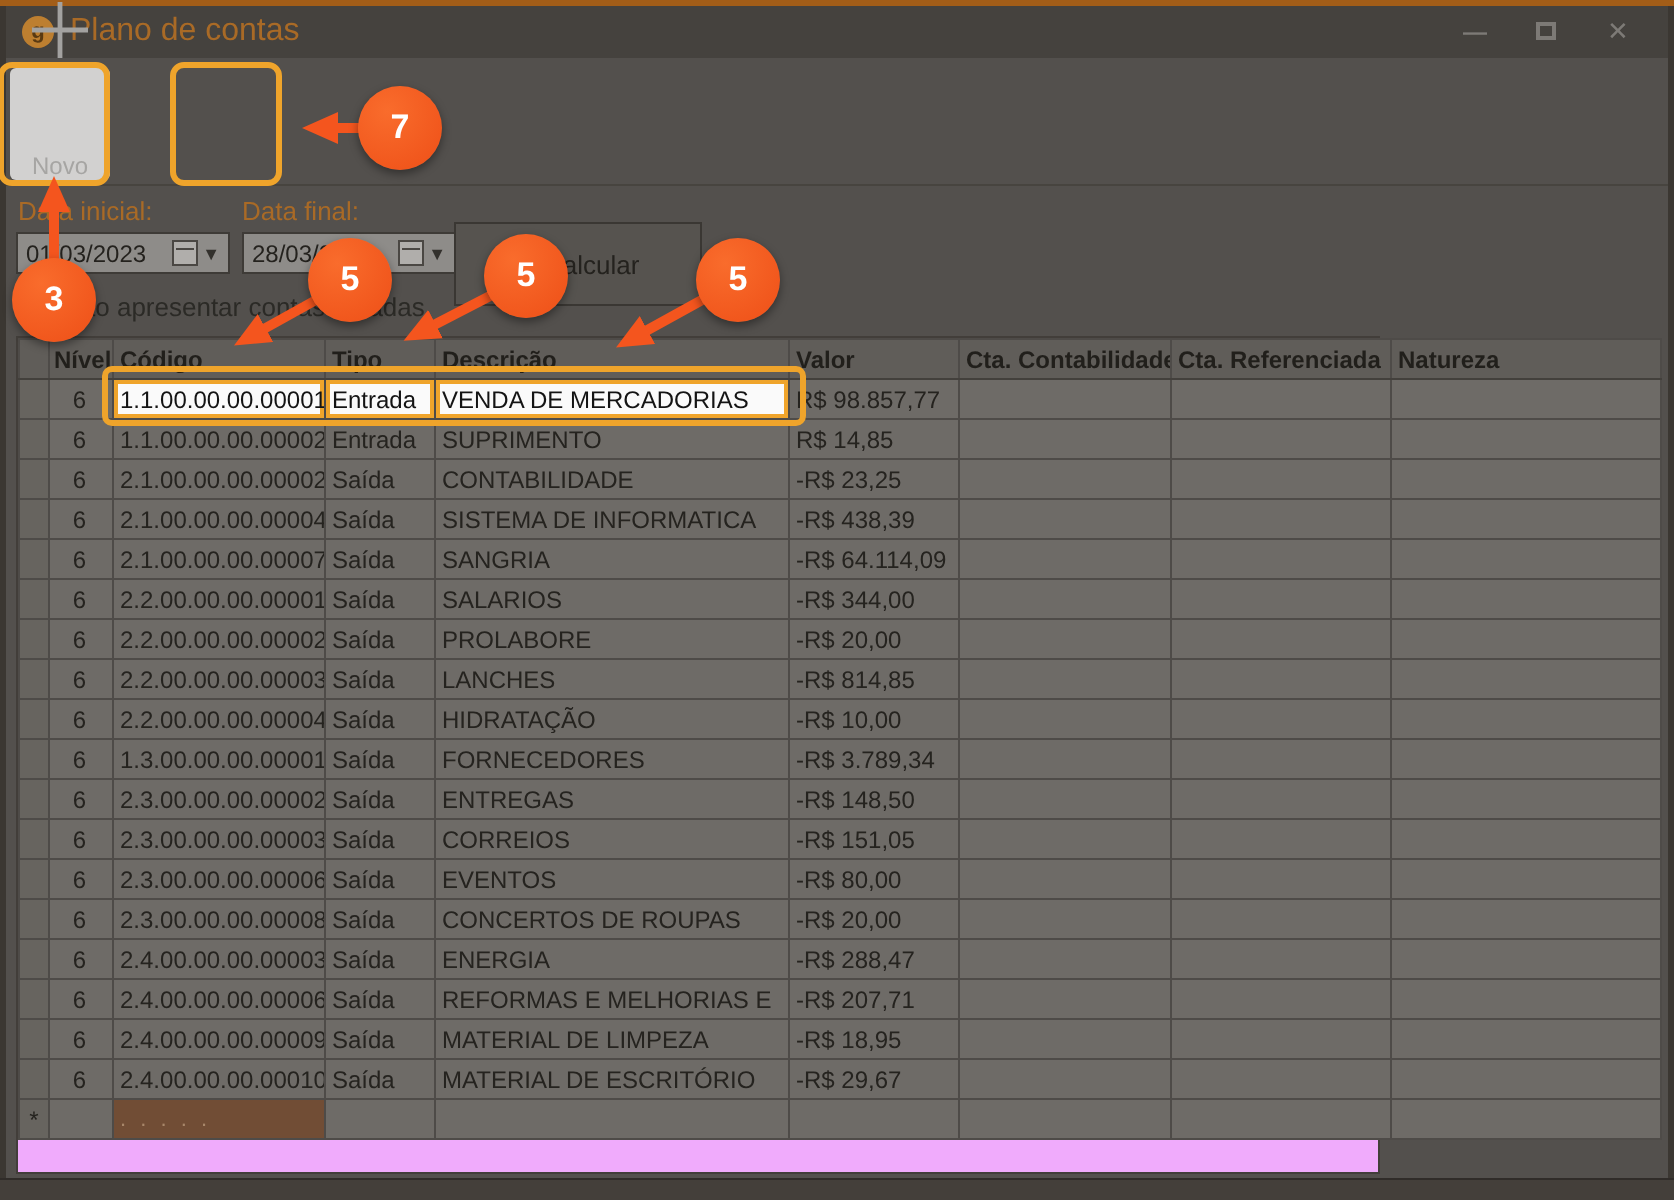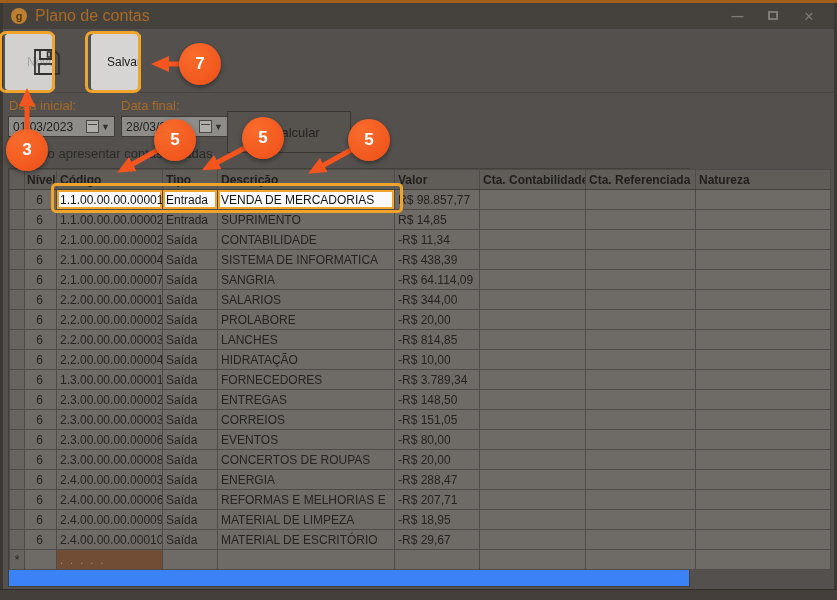--- a/index.html
+++ b/index.html
@@ -18,21 +18,21 @@
   .app-icon { width:16px; height:16px; border-radius:50%; background:#bd7f30; color:#5a3a12; font-weight:bold; font-size:11px; line-height:16px; text-align:center; margin-left:8px; }
   .title-text { color:#a96a26; font-size:16px; margin-left:8px; }
   .win-controls { position:absolute; right:18px; top:0; height:26px; display:flex; gap:22px; align-items:center; }
   .wc { color:#7d7a76; font-size:12px; width:14px; text-align:center; cursor:default; }
   .wc-min  { font-weight:bold; letter-spacing:-1px; }
   .wc-max span { display:inline-block; width:10px; height:9px; border:2px solid #7d7a76; }
   .wc-close { font-size:13px; font-weight:bold; }
 
   
   .toolbar { position:absolute; left:3px; top:29px; width:831px; height:64px; background:#53504d; border-bottom:1px solid #47443f; }
-  .tbtn { position:absolute; top:5px; height:56px; display:flex; flex-direction:row; align-items:center; justify-content:flex-end; border-radius:3px;gap:44px; }
+  .tbtn { position:absolute; top:5px; height:56px; display:flex; flex-direction:column; align-items:center; justify-content:flex-end; border-radius:3px;gap:44px; }
   .tbtn .ic { flex:1; display:flex; align-items:center; justify-content:center; }
   .tbtn .lbl { font-size:12px; line-height:14px; }
   .btn-novo    { left:2px;   width:50px; background:#d2d1d0; }
   .btn-novo .ic   { color:#a3a2a0; }
   .btn-novo .lbl  { color:#a6a5a3; }
   .btn-apaga   { left:53px;  width:37px; }
   .btn-apaga .ic  { color:#21201e; }
   .btn-apaga .lbl { color:#21201e; }
   .btn-salvar  { left:88px;  width:50px; background:#d6d5d4; }
   .btn-salvar .ic { color:#32312f; }
@@ -52,21 +52,21 @@
   .datebox .dval { flex:1; color:#24221e; font-size:12px; padding-left:4px; }
   .datebox .cal { width:13px; height:13px; border:1px solid #4a4743; background:#b0aeab; margin-right:2px; position:relative; }
   .datebox .cal::before { content:""; position:absolute; left:1px; top:3px; right:1px; height:1px; background:#4a4743; }
   .datebox .caret { color:#33312d; font-size:9px; margin-right:4px; }
   .btn-recalc { position:absolute; left:224px; top:17px; width:124px; height:42px; background:#56534f; border:1px solid #3a3733; color:#24221e; font-size:13px; display:flex; align-items:center; justify-content:center; }
   .chkrow { position:absolute; left:8px; top:52px; display:flex; align-items:center; gap:7px; }
   .chk { width:13px; height:13px; background:#8e8c89; border:1px solid #3c3935; }
   .chklbl { color:#2b2a26; font-size:13px; }
 
   
-  .table-panel { position:absolute; left:8px; top:168px; width:682px; height:419px; background:#3b82f6; border:1px solid #423e3a; }
+  .table-panel { position:absolute; left:8px; top:168px; width:682px; height:419px; background:#f0abfc; border:1px solid #423e3a; }
   table.grid { border-collapse:collapse; table-layout:fixed; width:821px; font-size:12px; color:#25231f; }
   .grid td, .grid th { border:1px solid #4e4b48; height:20px; padding:0 3px; overflow:hidden; white-space:nowrap; font-weight:normal; text-align:left; }
   .grid thead th { background:#605d59; color:#211f1b; font-weight:bold; border-bottom:1px solid #43403c; }
   .grid tbody td { background:#6e6b67; }
   .grid td.c-sel { background:#67645f; }
   .grid td.c-nivel, .grid th.c-nivel { text-align:right; padding-right:13px; }
   .grid th.c-nivel { text-align:left; padding-left:2px; }
   .grid td.c-valor { text-align:left; padding-right:5px; }
   .grid td.hl { background:#fafafa; color:#141414; box-shadow:inset 0 0 0 2px #efa42b; }
   .grid td.newcode { background:#714d35; color:#a8876a; letter-spacing:2px; font-size:11px; }
@@ -107,31 +107,20 @@
   </div>
 
   <div class="toolbar">
     <div class="tbtn btn-novo">
       <span class="ic">
         <svg width="34" height="34" viewBox="0 0 34 34">
             <path d="M17 3v28M3 17h28" stroke="currentColor" stroke-width="2.4" fill="none"></path>
           </svg>
       </span>
       <span class="lbl">Novo</span>
-    </div>
-    <div class="tbtn btn-salvar">
-      <span class="ic">
-        <svg width="32" height="32" viewBox="0 0 32 32">
-          <path d="M4 4h19l5 5v19H4z" stroke="currentColor" stroke-width="1.8" fill="none"></path>
-          <path d="M9 4h12v9H9z" stroke="currentColor" stroke-width="1.8" fill="none"></path>
-          <rect x="16.5" y="6" width="3" height="5" stroke="currentColor" stroke-width="1.5" fill="none"></rect>
-          <rect x="8" y="18" width="14" height="10" stroke="currentColor" stroke-width="1.8" fill="none"></rect>
-        </svg>
-      </span>
-      <span class="lbl">Salvar</span>
     </div>
   </div>
 
   <div class="filters">
     <div class="flabel lab-ini">Data inicial:</div>
     <div class="flabel lab-fim">Data final:</div>
     <div class="datebox db-ini">
       <span class="dval">01/03/2023</span>
       <span class="cal"></span>
       <span class="caret">▼</span>
@@ -196,21 +185,21 @@
             <td class="c-cta1"></td>
             <td class="c-cta2"></td>
             <td class="c-nat"></td>
           </tr>
           <tr>
             <td class="c-sel"></td>
             <td class="c-nivel">6</td>
             <td class="c-codigo">2.1.00.00.00.00002</td>
             <td class="c-tipo">Saída</td>
             <td class="c-desc">CONTABILIDADE</td>
-            <td class="c-valor">-R$ 11,34</td>
+            <td class="c-valor">-R$ 23,25</td>
             <td class="c-cta1"></td>
             <td class="c-cta2"></td>
             <td class="c-nat"></td>
           </tr>
           <tr>
             <td class="c-sel"></td>
             <td class="c-nivel">6</td>
             <td class="c-codigo">2.1.00.00.00.00004</td>
             <td class="c-tipo">Saída</td>
             <td class="c-desc">SISTEMA DE INFORMATICA</td>

